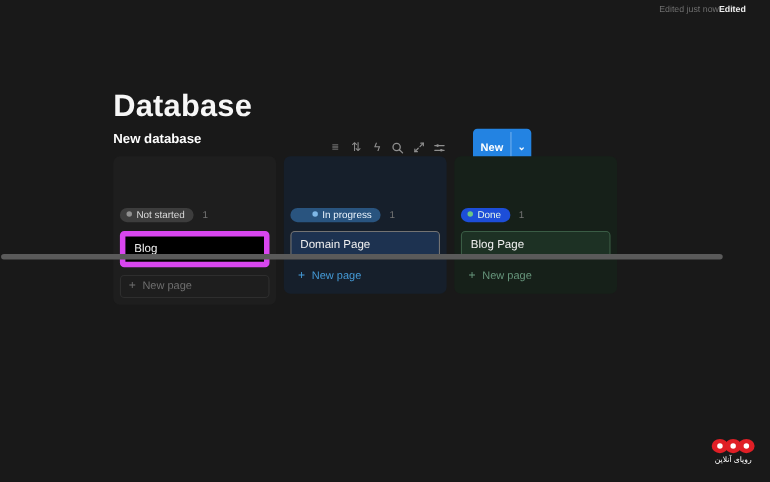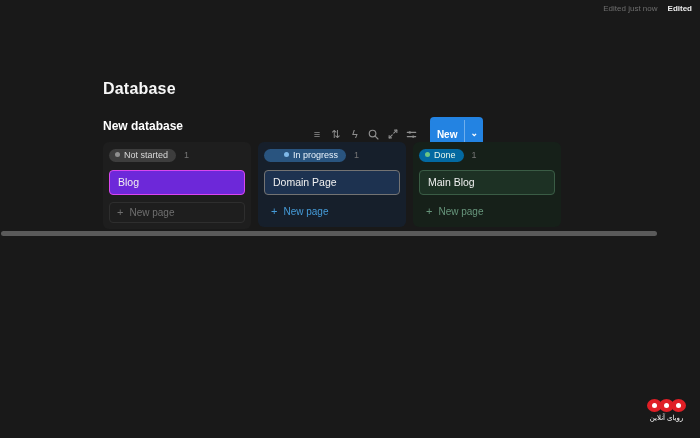--- a/index.html
+++ b/index.html
@@ -6,52 +6,52 @@
   html, body { width: 700px; height: 438px; overflow: hidden; }
   body {
     background: #191919;
     font-family: "Liberation Sans", sans-serif;
     color: #e8e8e8;
     position: relative;
   }
 
   
   .topbar {
-    position: absolute; top: 4px; right: 8px;
-    display: flex; gap: 10px;
+    position: absolute; top: 4px; right: 22px;
+    display: flex; 
     font-size: 8px;
   }
   .edited { color: #6e6e6e; }
   .share { color: #ededed; font-weight: 600; cursor: pointer; }
 
   
   .page-title {
     position: absolute; left: 103px; top: 80px;
-    font-size: 16px; font-weight: 700; color: #f7f7f7;
+    font-size: 28px; font-weight: 700; color: #f7f7f7;
     letter-spacing: 0.2px;
   }
   .view-title {
     position: absolute; left: 103px; top: 119px;
     font-size: 12px; font-weight: 600; color: #ffffff;
   }
 
   
   .toolbar {
     position: absolute; top: 117px; right: 217px;
     display: flex; align-items: center; gap: 3px;
   }
   .tool-icon {
     width: 16px; height: 16px;
     display: flex; align-items: center; justify-content: center;
     color: #8f8f8f; font-size: 11px; line-height: 1;
     border-radius: 3px; cursor: pointer;
   }
   .tool-icon svg { display: block; }
   .new-button {
-    margin-left: 7px;
+    margin-left: 19px;
     display: flex; align-items: stretch;
     background: #2383e2; color: #ffffff;
     border-radius: 4px; overflow: hidden;
     font-size: 10px; font-weight: 600;
     height: 34px; cursor: pointer;
   }
   .new-button .label {
     display: flex; align-items: center; padding: 0 7px;
   }
   .new-button .divider {
@@ -64,43 +64,43 @@
 
   
   .column {
     position: absolute; top: 142px; width: 148px;
     border-radius: 6px; padding: 6px;
   }
   .col-gray  { left: 103px; background: #1e1e1e; }
   .col-blue  { left: 258px; background: #161f2b; }
   .col-green { left: 413px; background: #162019; }
 
-  .col-header { display: flex; align-items: center; gap: 8px; height: 14px; }
+  .col-header { display: flex; align-items: center; gap: 8px; height: 14px; margin-top: 40px; }
   .pill {
     display: inline-flex; align-items: center; gap: 4px;
     padding: 1px 8px 2px 6px; border-radius: 9px;
     font-size: 9px; font-weight: 500; cursor: pointer;
   }
   .pill .dot { width: 5px; height: 5px; border-radius: 50%; }
   .pill-gray  { background: #3d3d3d; color: #d9d9d9; }
   .pill-gray .dot  { background: #8f8f8f; }
   .pill-blue  { background: #29547f; color: #e9f3fc; padding-left: 20px; }
   .pill-blue .dot  { background: #7fb8e8; }
-  .pill-green { background: #0369a1; color: #e7f6ea; }
+  .pill-green { background: #1d4ed8; color: #e7f6ea; }
   .pill-green .dot { background: #6cc584; }
   .count { font-size: 9px; color: #757575; }
 
   .card {
     margin-top: 8px;
     border-radius: 4px;
     padding: 5px 8px 6px 8px;
     font-size: 10.5px; font-weight: 500; color: #f0f0f0;
     cursor: pointer;
   }
-  .card-gray  { background: #6d28d9; border: 1px solid #d946ef; }
+  .card-gray  { background: #000000; border: 5px solid #d946ef; }
   .card-blue  { background: #1d3250; border: 1px solid #737373; }
   .card-green { background: #1d3124; border: 1px solid #3a5c45; }
 
   .new-page {
     margin-top: 7px;
     display: flex; align-items: center; gap: 6px;
     padding: 4px 7px; border-radius: 4px;
     font-size: 10px; cursor: pointer;
   }
   .np-gray  { color: #6f6f6f; border: 1px solid #2e2e2e; }
@@ -211,21 +211,21 @@
   </div>
 
   <div class="column col-green">
     <div class="col-header">
       <span class="pill pill-green">
         <span class="dot"></span>
         <span>Done</span>
       </span>
       <span class="count">1</span>
     </div>
-    <div class="card card-green">Main Blog</div>
+    <div class="card card-green">Blog Page</div>
     <div class="new-page np-green">
       <span class="plus">+</span>
       <span>New page</span>
     </div>
   </div>
 
   <div class="hscrollbar"></div>
 
   <div class="watermark">
     <div class="wm-circles">

